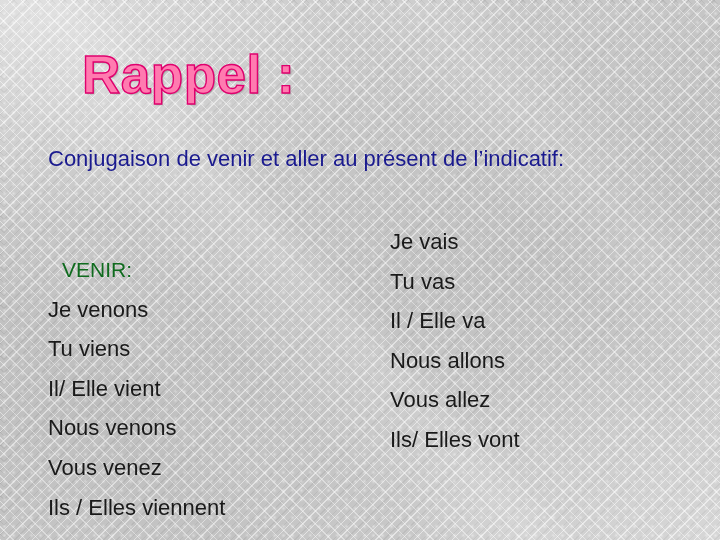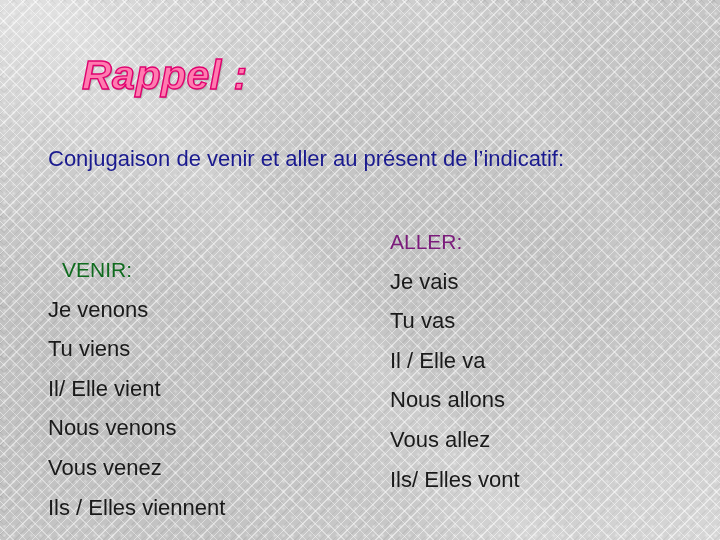--- a/index.html
+++ b/index.html
@@ -91,30 +91,29 @@
     inset: 0;
   }
 
   
   .title {
     position: absolute;
     left: 82px;
     top: 52px;
     font-family: "Liberation Sans", sans-serif;
     font-weight: bold;
-    font-size: 41px;
+    font-size: 53px;
     line-height: 46px;
     letter-spacing: 0.5px;
     color: #ff7bb0;
     -webkit-text-stroke: 1.4px #e0006e;
     text-shadow:
        1px 1px 0 rgba(120,120,120,0.45),
        2px 2px 1px rgba(120,120,120,0.20);
     white-space: nowrap;
-    font-style: italic;
   }
 
   
   .subtitle {
     position: absolute;
     left: 48px;
     top: 145px;
     font-family: "Liberation Sans", sans-serif;
     font-size: 22px;
     line-height: 28px;
@@ -179,21 +178,20 @@
       <span class="col-head">VENIR:</span>
       <span class="conj-line">Je venons</span>
       <span class="conj-line">Tu viens</span>
       <span class="conj-line">Il/ Elle vient</span>
       <span class="conj-line">Nous venons</span>
       <span class="conj-line">Vous venez</span>
       <span class="conj-line">Ils / Elles viennent</span>
     </div>
 
     <div class="col col-aller">
-      <span class="col-head">ALLER:</span>
       <span class="conj-line">Je vais</span>
       <span class="conj-line">Tu vas</span>
       <span class="conj-line">Il / Elle va</span>
       <span class="conj-line">Nous allons</span>
       <span class="conj-line">Vous allez</span>
       <span class="conj-line">Ils/ Elles vont</span>
     </div>
 
   </div>
 </div>

